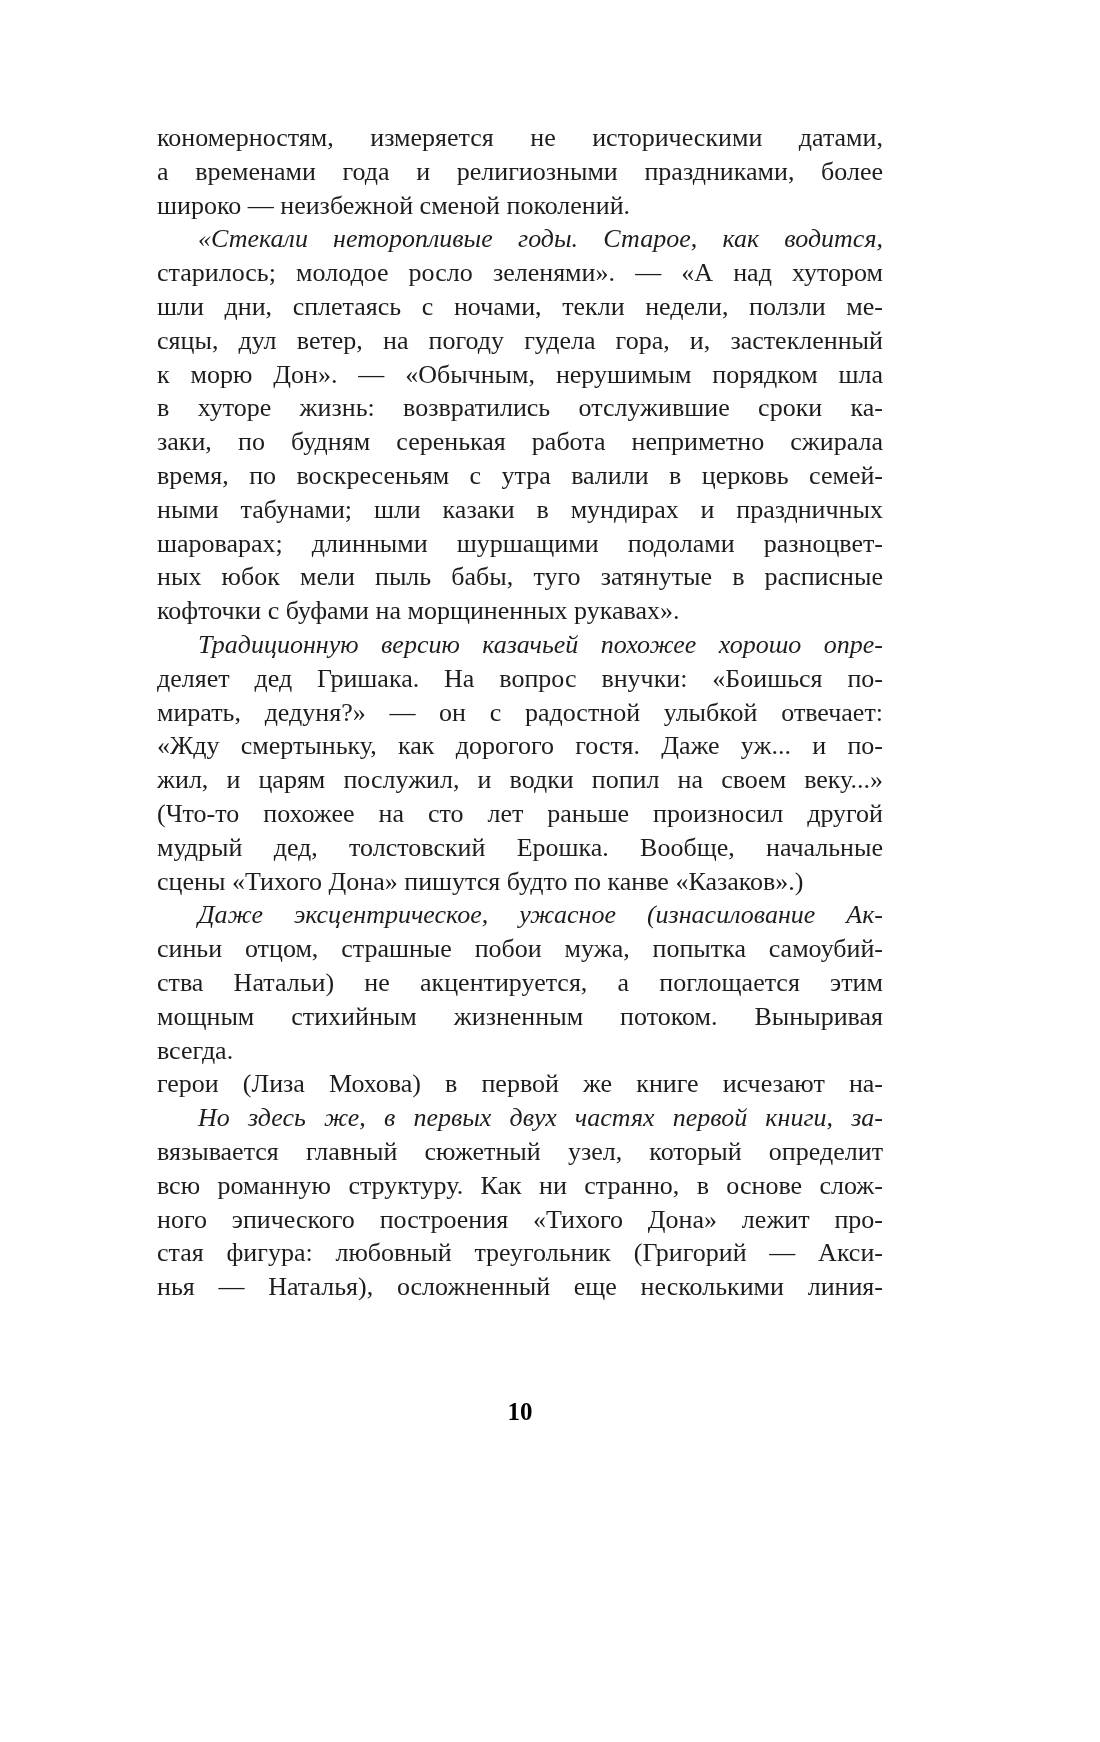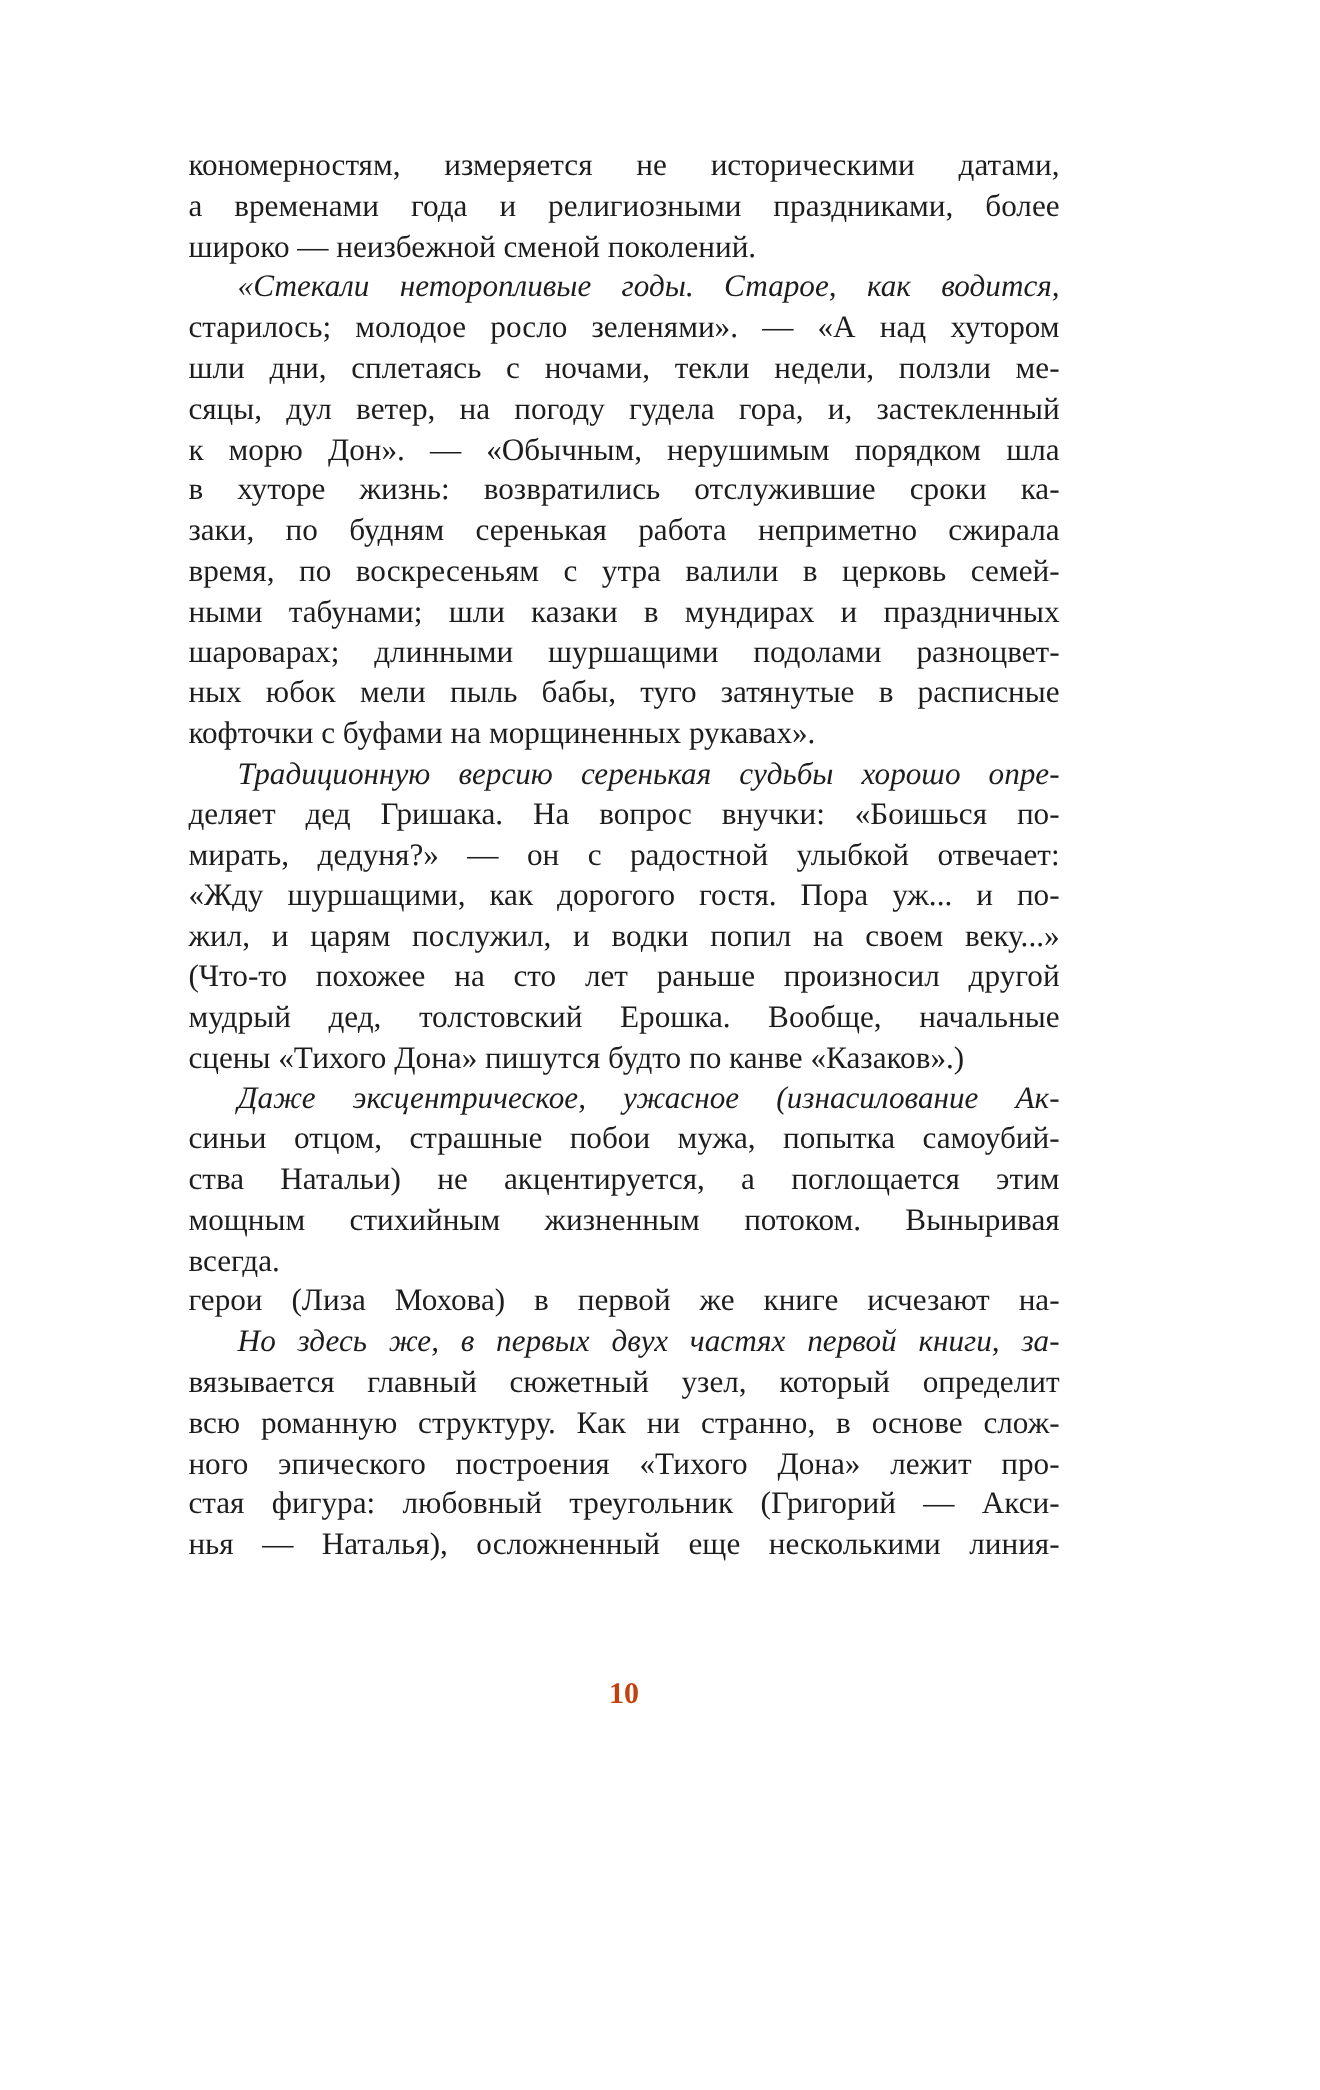--- a/index.html
+++ b/index.html
@@ -41,21 +41,21 @@
     font-style: italic;
   }
   .page-number {
     position: absolute;
     left: 157px;
     top: 1398px;
     width: 726px;
     text-align: center;
     font-size: 25px;
     font-weight: bold;
-    color: #c2410c;
+    color: #000000;
   }
 </style>
 </head>
 <body>
 
 <div class="page">
   <div class="text-block">
       <div class="paragraph">
         <div class="line">кономерностям, измеряется не историческими датами,</div>
         <div class="line">а временами года и религиозными праздниками, более</div>
@@ -69,24 +69,24 @@
         <div class="line">к морю Дон». — «Обычным, нерушимым порядком шла</div>
         <div class="line">в хуторе жизнь: возвратились отслужившие сроки ка-</div>
         <div class="line">заки, по будням серенькая работа неприметно сжирала</div>
         <div class="line">время, по воскресеньям с утра валили в церковь семей-</div>
         <div class="line">ными табунами; шли казаки в мундирах и праздничных</div>
         <div class="line">шароварах; длинными шуршащими подолами разноцвет-</div>
         <div class="line">ных юбок мели пыль бабы, туго затянутые в расписные</div>
         <div class="line last">кофточки с буфами на морщиненных рукавах».</div>
       </div>
       <div class="paragraph indent">
-        <div class="line">Традиционную версию серенькая судьбы хорошо опре-</div>
+        <div class="line">Традиционную версию казачьей похожее хорошо опре-</div>
         <div class="line">деляет дед Гришака. На вопрос внучки: «Боишься по-</div>
         <div class="line">мирать, дедуня?» — он с радостной улыбкой отвечает:</div>
-        <div class="line">«Жду шуршащими, как дорогого гостя. Пора уж... и по-</div>
+        <div class="line">«Жду смертыньку, как дорогого гостя. Даже уж... и по-</div>
         <div class="line">жил, и царям послужил, и водки попил на своем веку...»</div>
         <div class="line">(Что-то похожее на сто лет раньше произносил другой</div>
         <div class="line">мудрый дед, толстовский Ерошка. Вообще, начальные</div>
         <div class="line last">сцены «Тихого Дона» пишутся будто по канве «Казаков».)</div>
       </div>
       <div class="paragraph indent">
         <div class="line">Даже эксцентрическое, ужасное (изнасилование Ак-</div>
         <div class="line">синьи отцом, страшные побои мужа, попытка самоубий-</div>
         <div class="line">ства Натальи) не акцентируется, а поглощается этим</div>
         <div class="line">мощным стихийным жизненным потоком. Выныривая</div>

